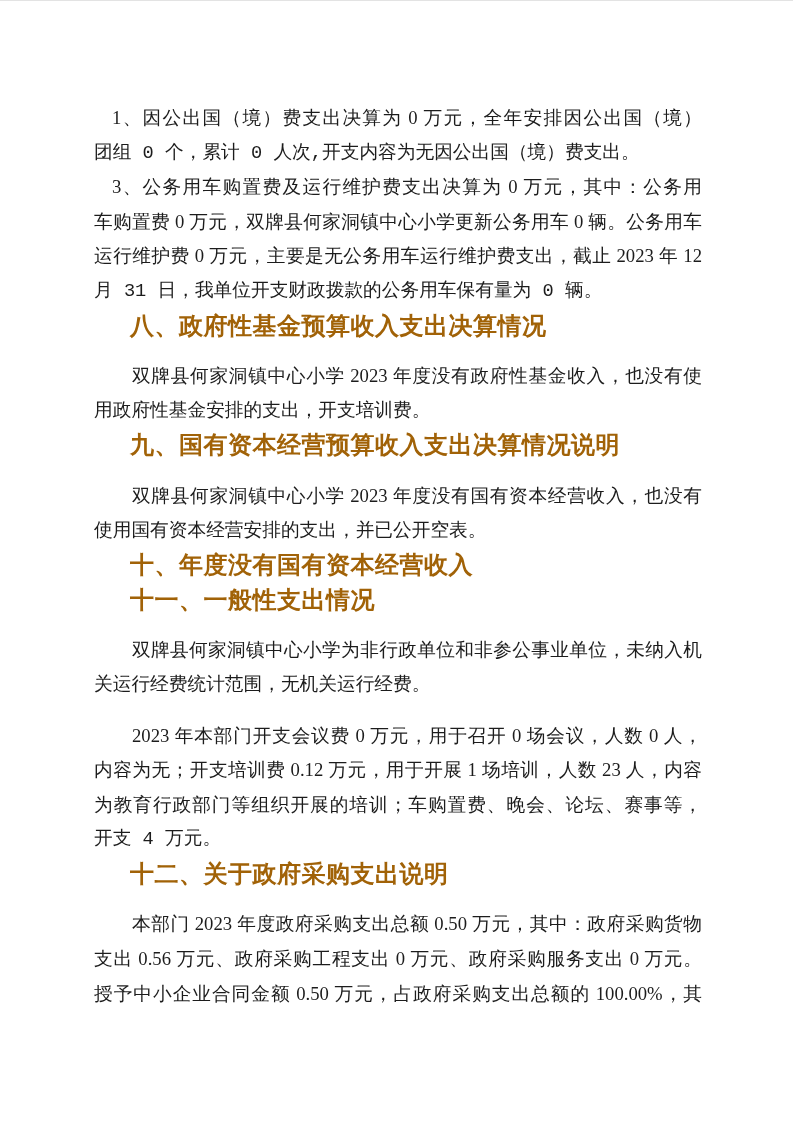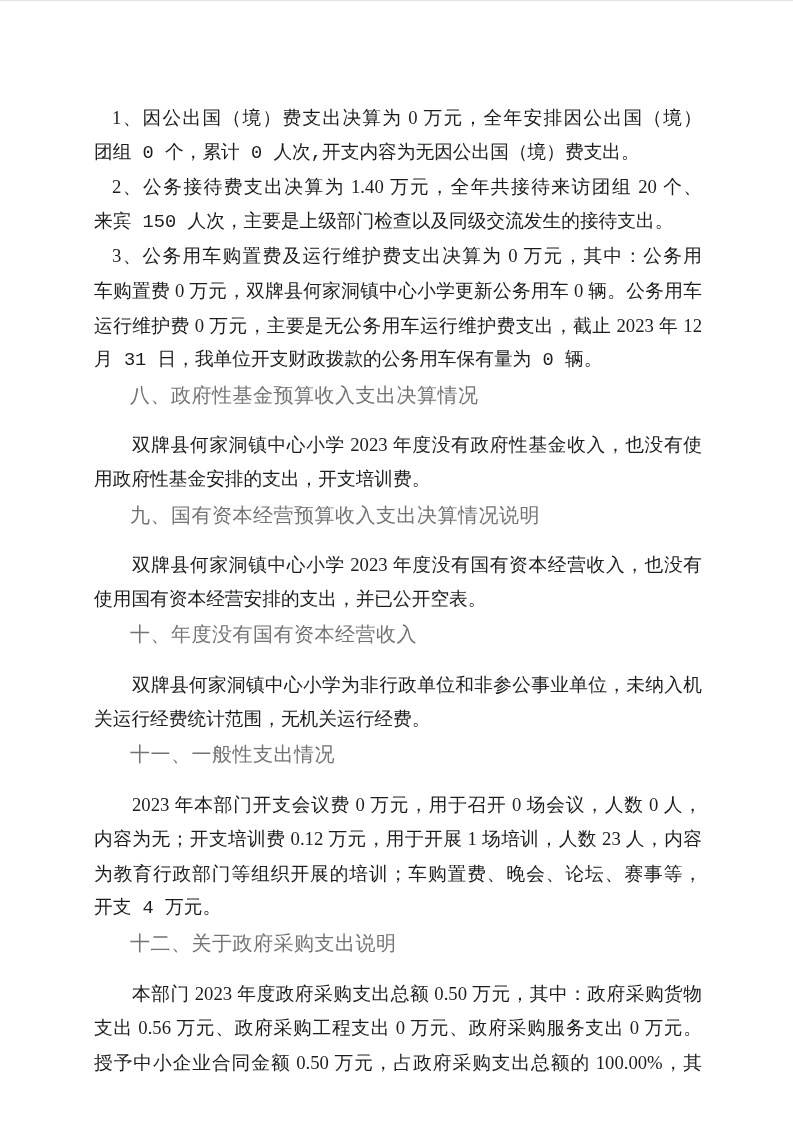--- a/index.html
+++ b/index.html
@@ -25,44 +25,40 @@
     overflow: visible;
   }
   
   .end { text-align-last: left; font-family: Liberation Mono, monospace; }
   
   .ind { text-indent: 38px; margin-top: 16px; }     
   .ind-n { text-indent: 18px; }   
   
   .hd {
     font-family: "Liberation Sans", "DejaVu Sans", sans-serif;
-    font-weight: 400;
-    font-size: 20px;
+    font-weight: 700;
+    font-size: 24px;
     letter-spacing: 0.5px;
-    color: #737373;
+    color: #a16207;
     text-align: left;
     text-align-last: left;
     text-indent: 36px;
     height: 34.6px;
   }
 </style>
 </head>
 <body>
 
 <div class="page">
 
   <section>
     <div class="ln ind-n">1、因公出国（境）费支出决算为 0 万元，全年安排因公出国（境）</div>
     <div class="ln end">团组 0 个，累计 0 人次,开支内容为无因公出国（境）费支出。</div>
   </section>
 
-  <section>
-    <div class="ln ind-n">2、公务接待费支出决算为 1.40 万元，全年共接待来访团组 20 个、</div>
-    <div class="ln end">来宾 150 人次，主要是上级部门检查以及同级交流发生的接待支出。</div>
-  </section>
 
   <section>
     <div class="ln ind-n">3、公务用车购置费及运行维护费支出决算为 0 万元，其中：公务用</div>
     <div class="ln">车购置费 0 万元，双牌县何家洞镇中心小学更新公务用车 0 辆。公务用车</div>
     <div class="ln">运行维护费 0 万元，主要是无公务用车运行维护费支出，截止 2023 年 12</div>
     <div class="ln end">月 31 日，我单位开支财政拨款的公务用车保有量为 0 辆。</div>
   </section>
 
   <section>
     <div class="hd">八、政府性基金预算收入支出决算情况</div>
@@ -77,26 +73,26 @@
   </section>
   <section>
     <div class="ln ind">双牌县何家洞镇中心小学 2023 年度没有国有资本经营收入，也没有</div>
     <div class="ln end">使用国有资本经营安排的支出，并已公开空表。</div>
   </section>
 
   <section>
     <div class="hd">十、年度没有国有资本经营收入</div>
   </section>
   <section>
-    <div class="ln ind">双牌县何家洞镇中心小学为非行政单位和非参公事业单位，未纳入机</div>
-    <div class="ln end">关运行经费统计范围，无机关运行经费。</div>
+    <div class="hd">十一、一般性支出情况</div>
   </section>
 
   <section>
-    <div class="hd">十一、一般性支出情况</div>
+    <div class="ln ind">双牌县何家洞镇中心小学为非行政单位和非参公事业单位，未纳入机</div>
+    <div class="ln end">关运行经费统计范围，无机关运行经费。</div>
   </section>
   <section>
     <div class="ln ind">2023 年本部门开支会议费 0 万元，用于召开 0 场会议，人数 0 人，</div>
     <div class="ln">内容为无；开支培训费 0.12 万元，用于开展 1 场培训，人数 23 人，内容</div>
     <div class="ln">为教育行政部门等组织开展的培训；车购置费、晚会、论坛、赛事等，</div>
     <div class="ln end">开支 4 万元。</div>
   </section>
 
   <section>
     <div class="hd">十二、关于政府采购支出说明</div>

